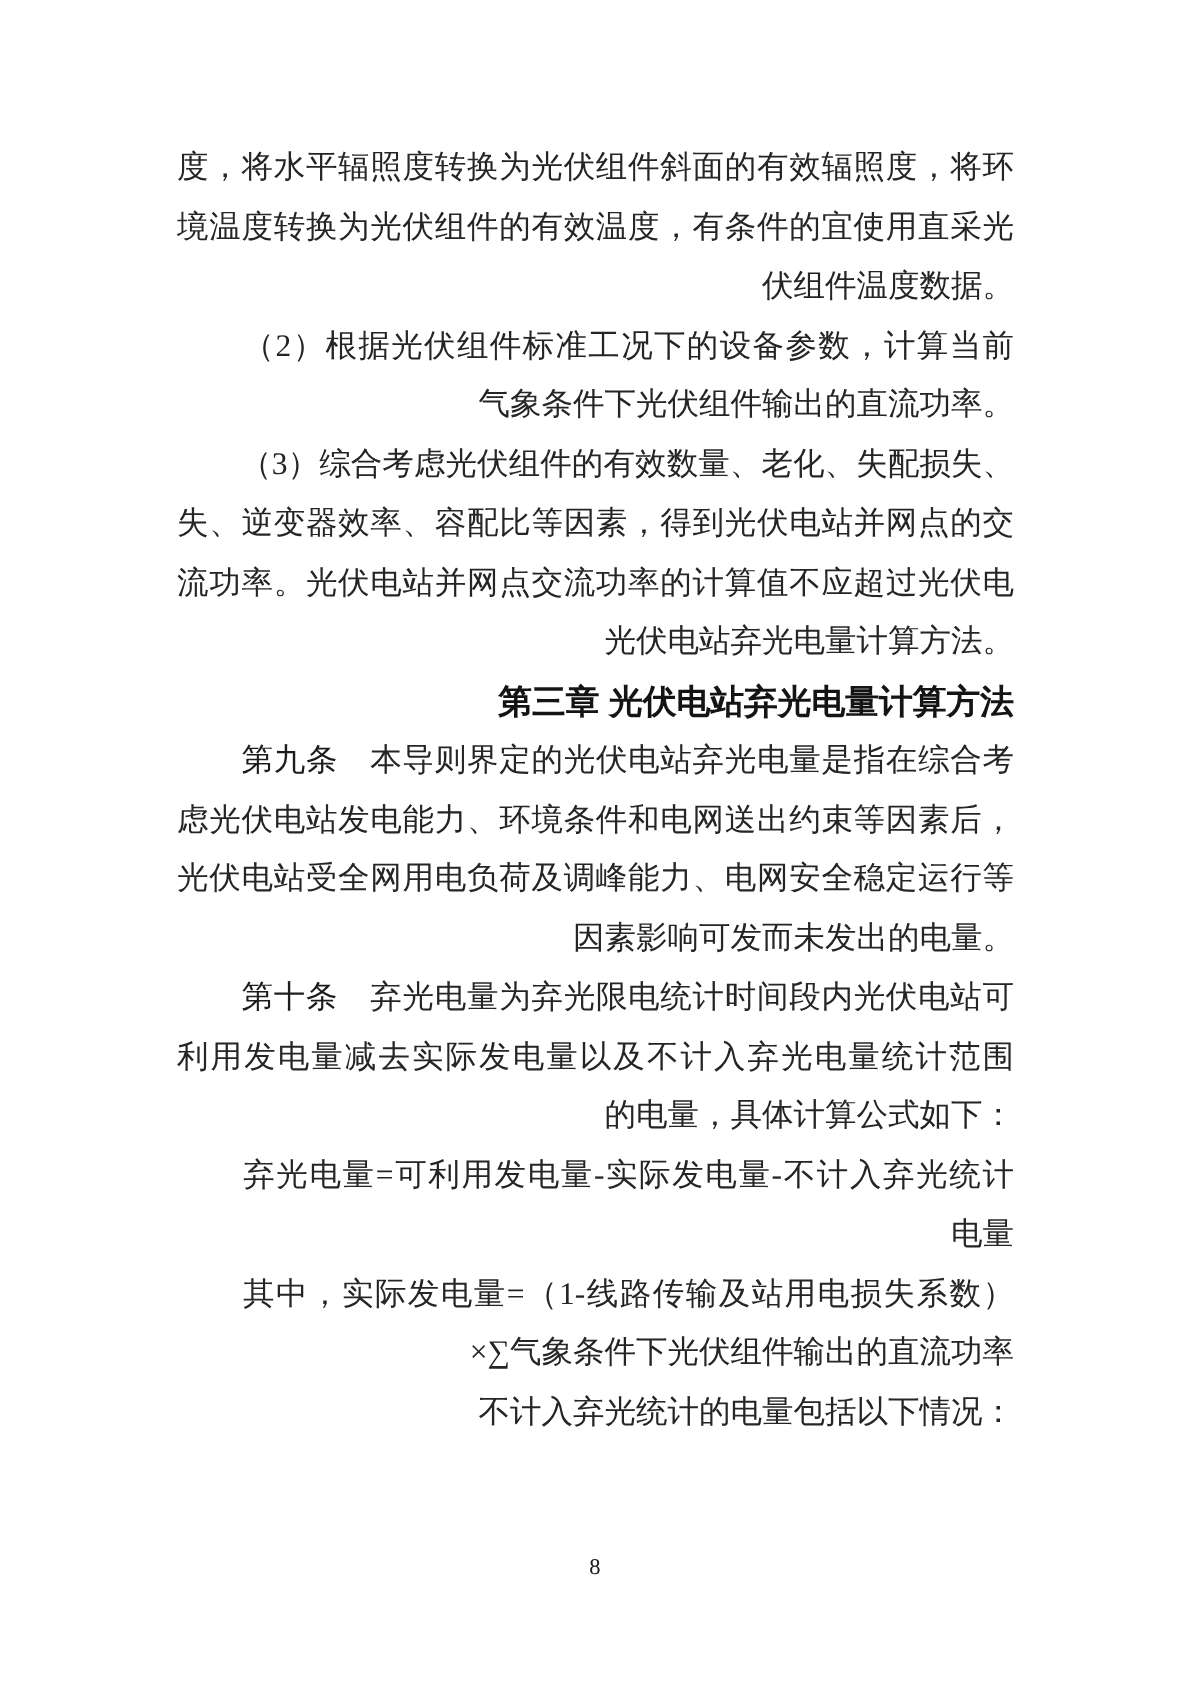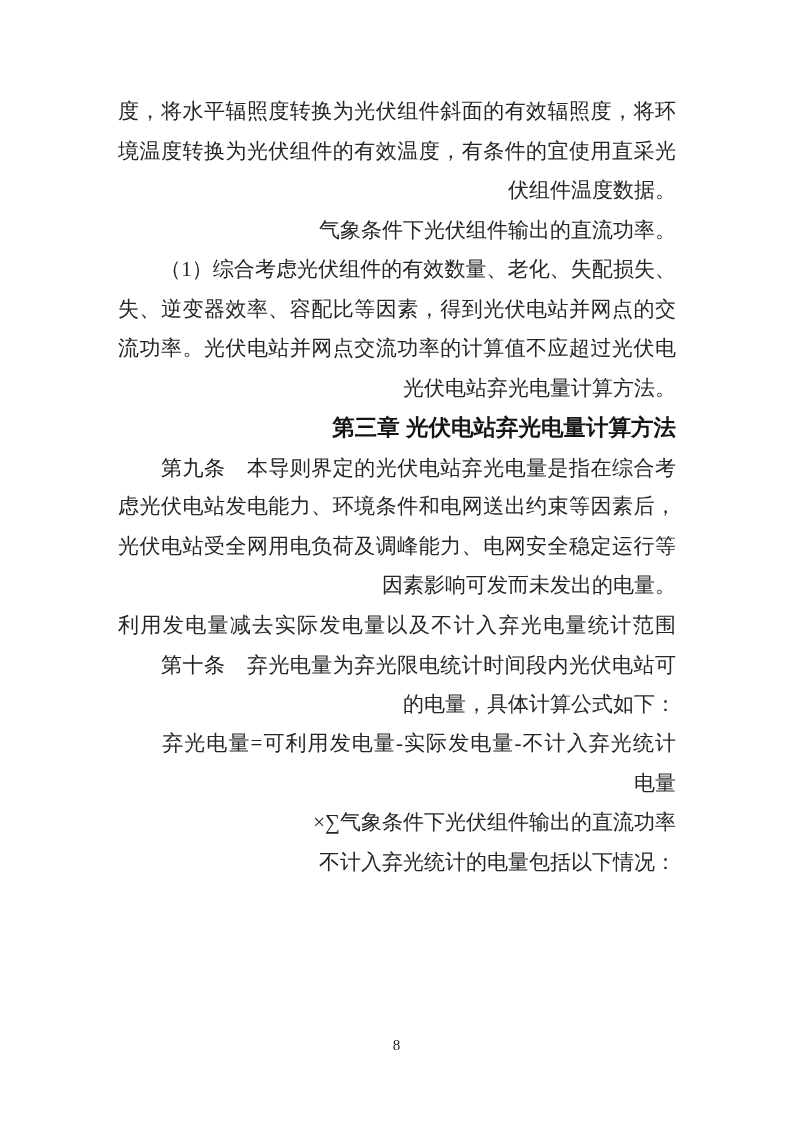--- a/index.html
+++ b/index.html
@@ -62,32 +62,34 @@
   }
 </style>
 </head>
 <body>
 
 <div class="page">
   <div class="content">
       <div class="line justify"><span class="reg">度，将水平辐照度转换为光伏组件斜面的有效辐照度，将环</span></div>
       <div class="line justify"><span class="reg">境温度转换为光伏组件的有效温度，有条件的宜使用直采光</span></div>
       <div class="line"><span class="reg">伏组件温度数据。</span></div>
+      <div class="line justify"><span class="reg">　　（2）根据光伏组件标准工况下的设备参数，计算当前</span></div>
       <div class="line"><span class="reg">气象条件下光伏组件输出的直流功率。</span></div>
-      <div class="line justify"><span class="reg">　　（1）综合考虑光伏组件的有效数量、老化、失配损失、</span></div>
+      <div class="line justify"><span class="reg">　　（3）综合考虑光伏组件的有效数量、老化、失配损失、</span></div>
       <div class="line justify"><span class="reg">失、逆变器效率、容配比等因素，得到光伏电站并网点的交</span></div>
       <div class="line justify"><span class="reg">流功率。光伏电站并网点交流功率的计算值不应超过光伏电</span></div>
       <div class="line"><span class="reg">光伏电站弃光电量计算方法。</span></div>
       <div class="heading">第三章 光伏电站弃光电量计算方法</div>
       <div class="line justify"><span class="reg">　　</span><span class="bold">第九条</span><span class="reg">　本导则界定的光伏电站弃光电量是指在综合考</span></div>
       <div class="line justify"><span class="reg">虑光伏电站发电能力、环境条件和电网送出约束等因素后，</span></div>
       <div class="line justify"><span class="reg">光伏电站受全网用电负荷及调峰能力、电网安全稳定运行等</span></div>
       <div class="line"><span class="reg">因素影响可发而未发出的电量。</span></div>
+      <div class="line justify"><span class="reg">　　</span><span class="bold">第十条</span><span class="reg">　弃光电量为弃光限电统计时间段内光伏电站可</span></div>
       <div class="line justify"><span class="reg">利用发电量减去实际发电量以及不计入弃光电量统计范围</span></div>
-      <div class="line justify"><span class="reg">　　</span><span class="bold">第十条</span><span class="reg">　弃光电量为弃光限电统计时间段内光伏电站可</span></div>
       <div class="line"><span class="reg">的电量，具体计算公式如下：</span></div>
       <div class="line justify"><span class="reg">　　弃光电量=可利用发电量-实际发电量-不计入弃光统计</span></div>
       <div class="line"><span class="reg">电量</span></div>
+      <div class="line justify"><span class="reg">　　其中，实际发电量=（1-线路传输及站用电损失系数）</span></div>
       <div class="line"><span class="reg">×∑气象条件下光伏组件输出的直流功率</span></div>
       <div class="line"><span class="reg">　　不计入弃光统计的电量包括以下情况：</span></div>
     </div>
   <div class="page-number">8</div>
 </div>
 
 </body></html>

